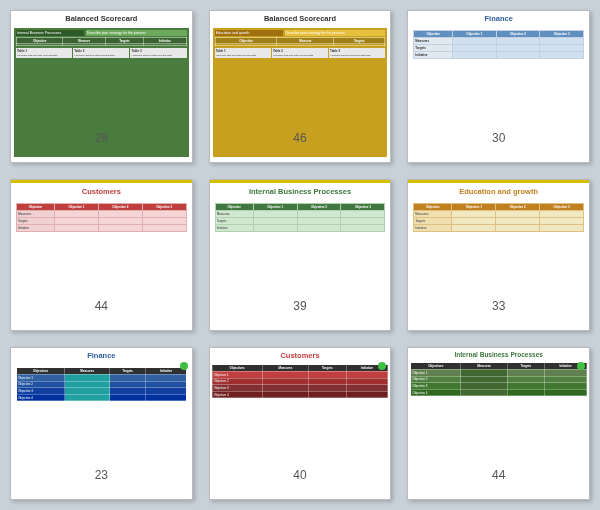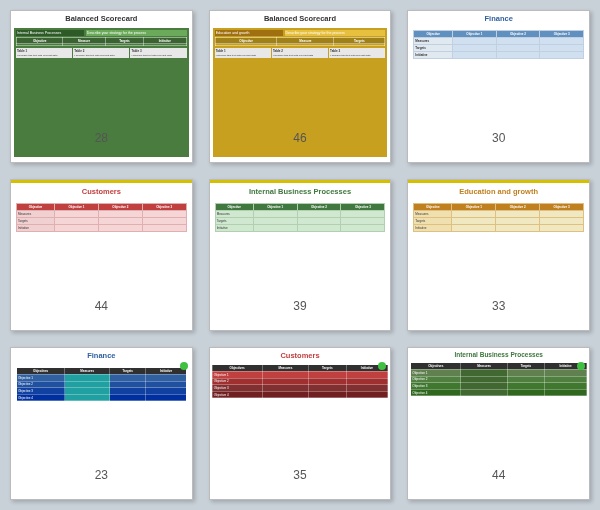--- a/index.html
+++ b/index.html
@@ -618,21 +618,21 @@
           <tr class="customers-data-row-4">
             <td>Objective 4</td>
             <td></td>
             <td></td>
             <td></td>
           </tr>
         </tbody>
           </table>
       </div>
     </div>
-    <div class="slide-number">35</div>
+    <div class="slide-number">40</div>
   </div>
 
   <div class="slide slide-36">
     <div class="slide-title" style="color:#407840;font-size:6.5px;">Internal Business Processes</div>
     <div class="dot"></div>
     <div class="slide-content">
       <div class="inner">
         <table class="data-table">
           <tbody>
               <tr>

